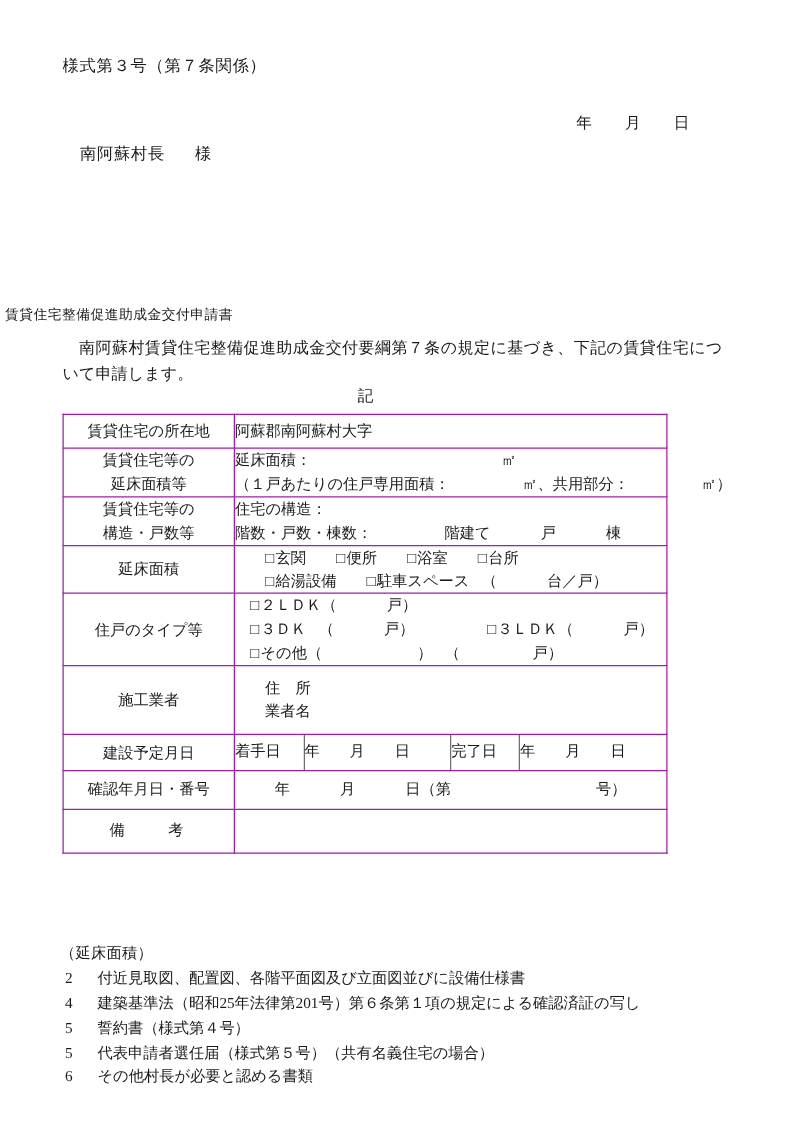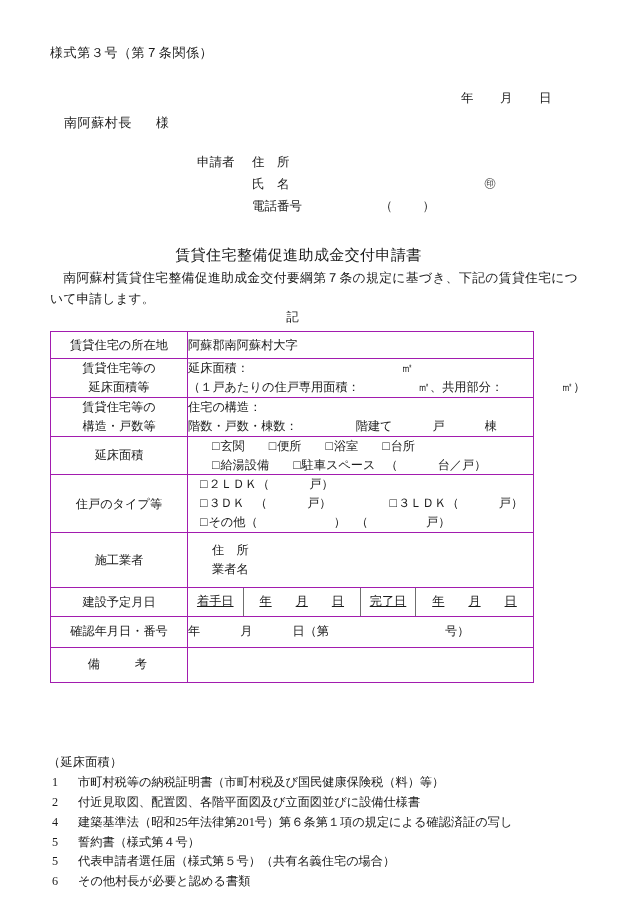--- a/index.html
+++ b/index.html
@@ -79,24 +79,23 @@
     position: absolute;
     left: 128px;
     top: 0;
   }
   .applicant .phone-paren .inner { display: inline-block; width: 30px; }
 
   
   .doc-title {
     position: absolute;
     top: 245px;
-    left: 16px;
+    left: 4px;
     width: 565px;
-    text-align: center;
-    font-size: 15px;
+    font-size: 11px;
     letter-spacing: 0.4px;
   }
   .body-text {
     position: absolute;
     top: 268px;
     left: 50px;
     width: 528px;
     font-size: 12.8px;
     line-height: 1.62;
     text-align: justify;
@@ -149,23 +148,22 @@
 
   
   .inner-table {
     width: 100%;
     border-collapse: collapse;
     table-layout: fixed;
   }
   .inner-table td {
     border: none;
     padding: 5px 0;
-    text-align: center;
+    text-align: left;
     vertical-align: middle;
-    text-decoration: underline;
   }
   .inner-table td.divider { border-right: 1px solid #6f6f6f; }
   .w-small { width: 55px; }
 
   .blank-row td { height: 34px; }
 
   
   .attachments {
     position: absolute;
     left: 48px;
@@ -190,34 +188,20 @@
   <div class="form-no">様式第３号（第７条関係）</div>
 
   <div class="date-line">
     <span>年</span><span class="sp"></span><span>月</span><span class="sp"></span><span>日</span>
   </div>
 
   <div class="addressee">
     <span>南阿蘇村長</span><span class="gap"></span><span>様</span>
   </div>
 
-  <div class="applicant">
-    <div class="row">
-      <span class="lead">申請者</span>
-      <span class="lbl">住　所</span>
-    </div>
-    <div class="row">
-      <span class="lbl">氏　名</span>
-      <span class="seal">㊞</span>
-    </div>
-    <div class="row">
-      <span class="lbl">電話番号</span>
-      <span class="phone-paren"><span>（</span><span class="inner"></span><span>）</span></span>
-    </div>
-  </div>
 
   <div class="doc-title">賃貸住宅整備促進助成金交付申請書</div>
 
   <div class="body-text"><span class="indent"></span><span>南阿蘇村賃貸住宅整備促進助成金交付要綱第７条の規定に基づき、下記の賃貸住宅について申請します。</span></div>
 
   <div class="ki">記</div>
 
   <table class="form-table">
     <colgroup>
         <col style="width:137px">
@@ -316,36 +300,35 @@
                   <span>年</span><span class="sp-m"></span><span>月</span><span class="sp-m"></span><span>日</span>
                 </td>
               </tr>
             </tbody>
           </table>
         </td>
       </tr>
 
       <tr>
         <td class="lbl-cell">確認年月日・番号</td>
-        <td class="val-cell" style="text-align:left;padding-left:0;height:30px">
+        <td class="val-cell" style="text-align:center;padding-left:0;height:30px">
           <span class="nowrap"><span>年</span><span class="sp-l"></span><span>月</span><span class="sp-l"></span><span>日（第</span><span class="sp-xxl"></span><span class="sp-l"></span><span>号）</span></span>
         </td>
       </tr>
 
       <tr class="blank-row">
         <td class="lbl-cell wide-label">備　　考</td>
         <td class="val-cell"></td>
       </tr>
 
     </tbody>
   </table>
 
   <div class="attachments">
     <div class="att-head">（延床面積）</div>
-    <div class="att-item"><span class="num">1</span><span>市町村税等の納税証明書（市町村税及び国民健康保険税（料）等）</span></div>
     <div class="att-item"><span class="num">2</span><span>付近見取図、配置図、各階平面図及び立面図並びに設備仕様書</span></div>
     <div class="att-item"><span class="num">4</span><span>建築基準法（昭和25年法律第201号）第６条第１項の規定による確認済証の写し</span></div>
     <div class="att-item"><span class="num">5</span><span>誓約書（様式第４号）</span></div>
     <div class="att-item"><span class="num">5</span><span>代表申請者選任届（様式第５号）（共有名義住宅の場合）</span></div>
     <div class="att-item"><span class="num">6</span><span>その他村長が必要と認める書類</span></div>
   </div>
 
 </div>
 
 </body></html>

